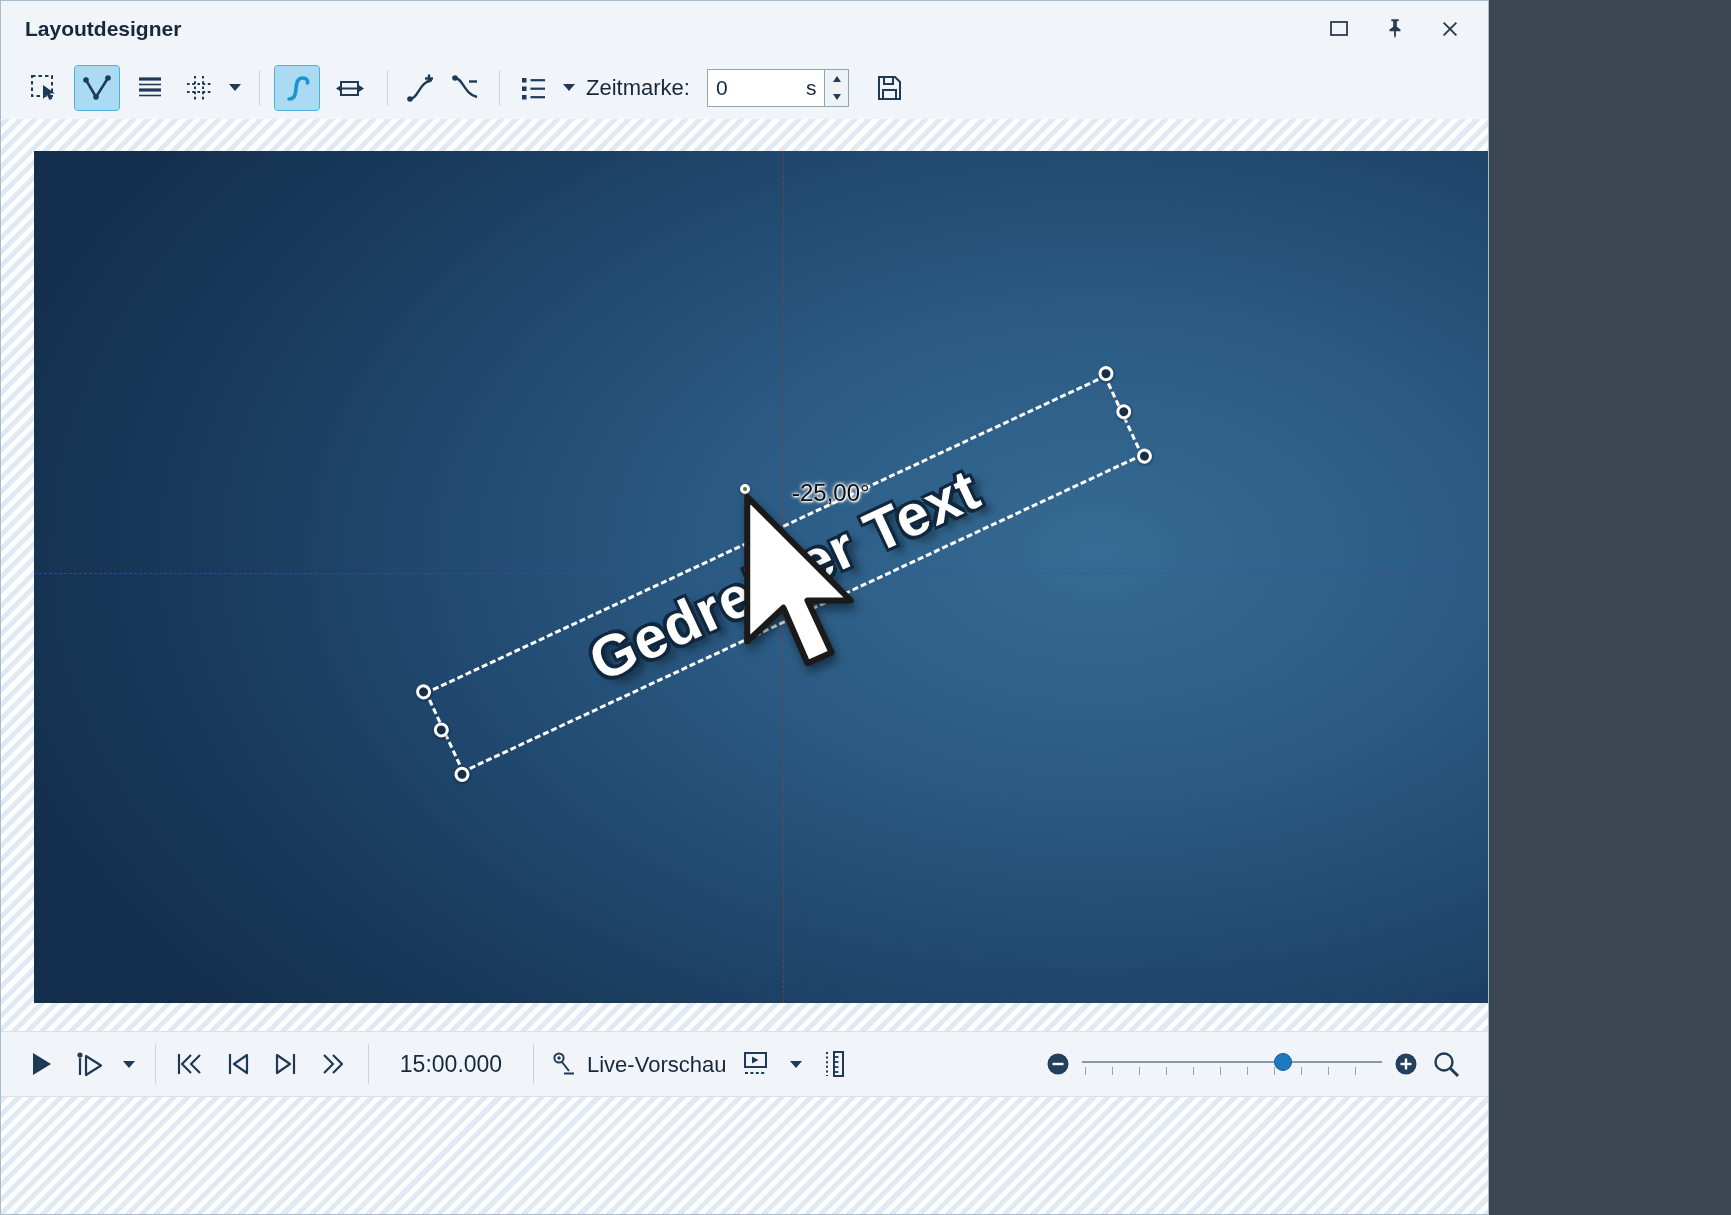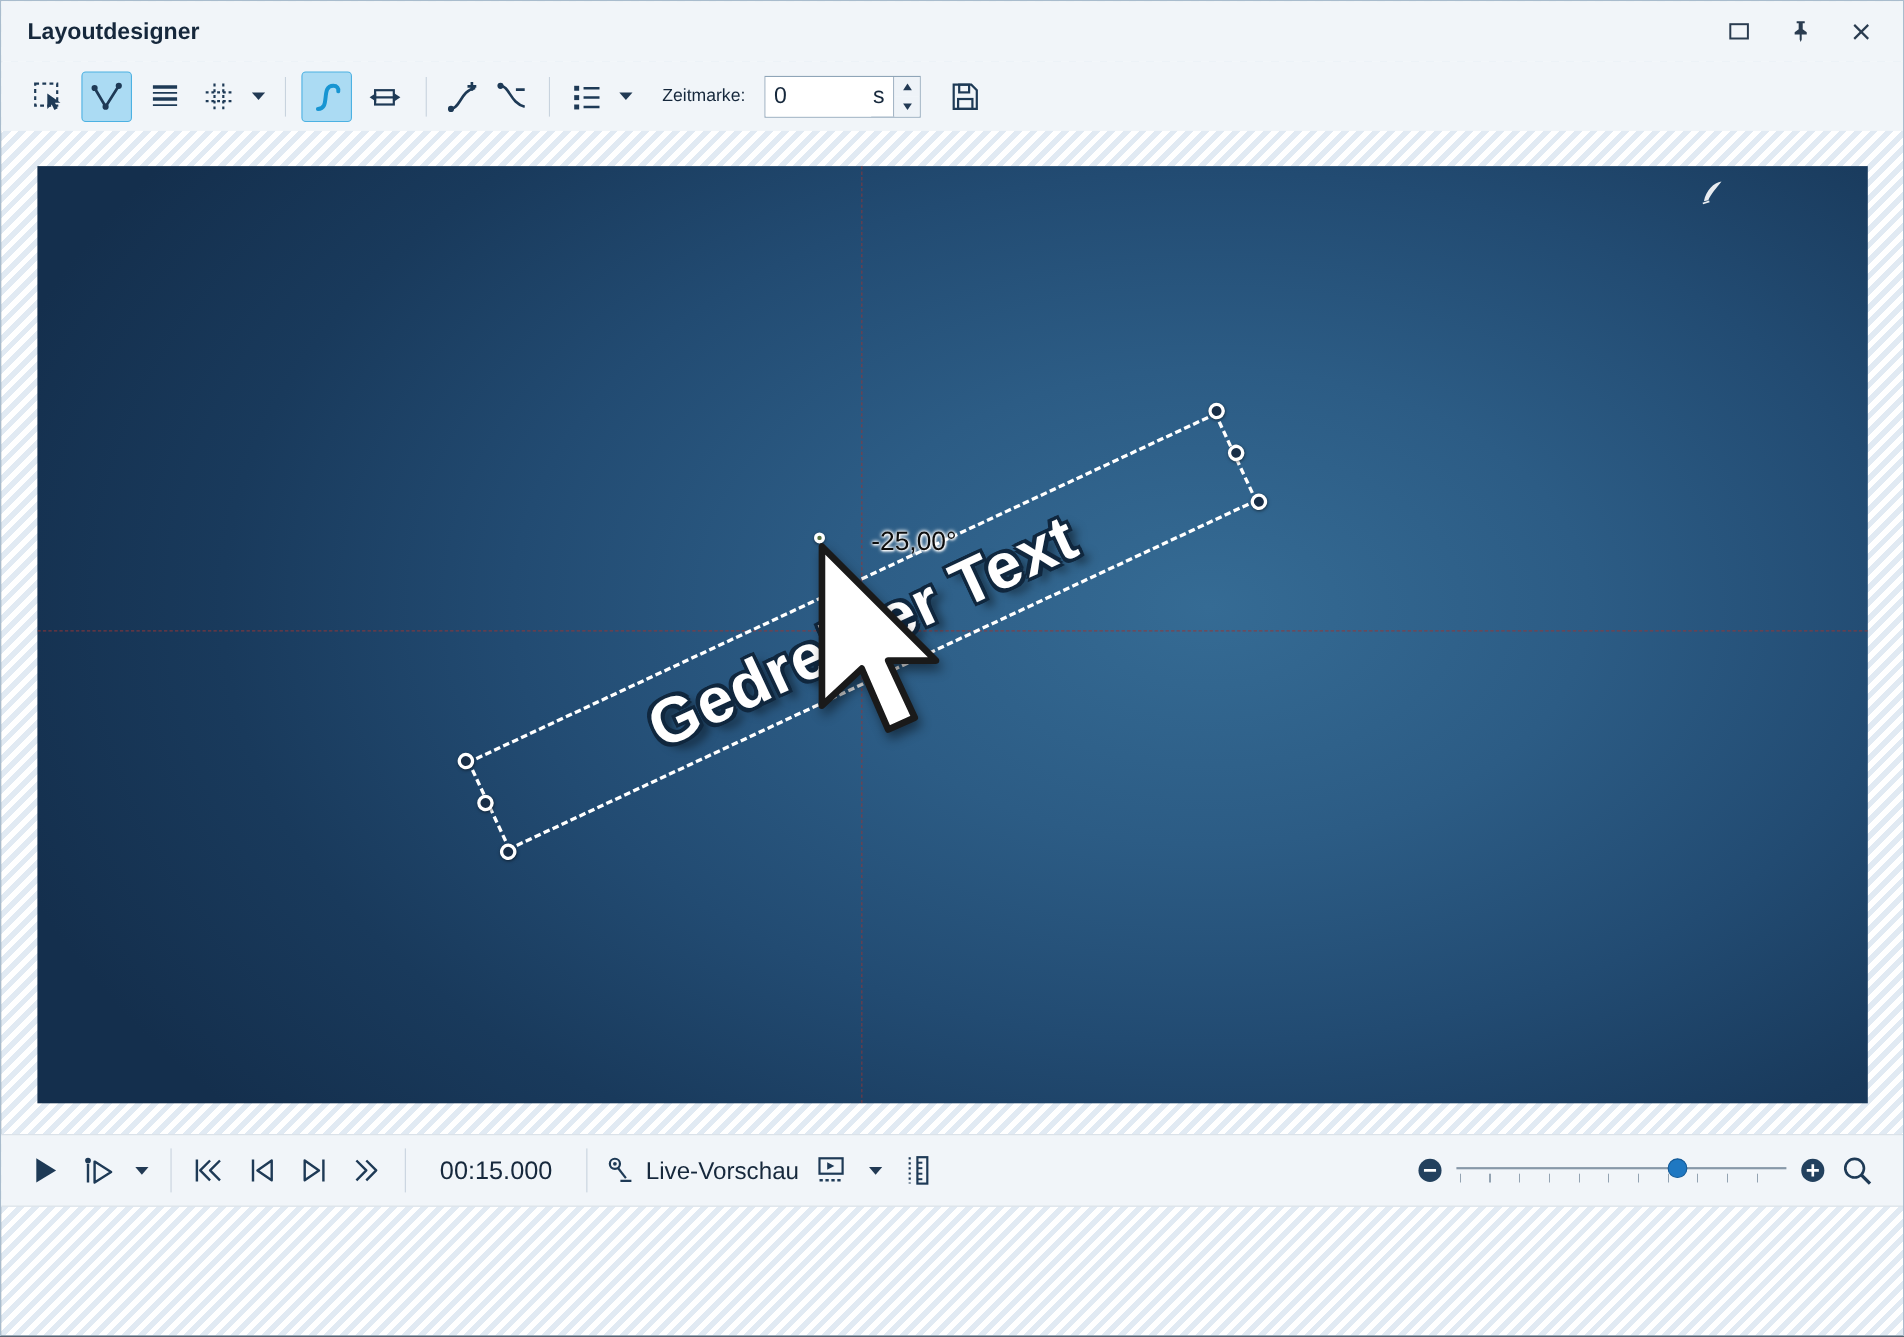--- a/index.html
+++ b/index.html
@@ -1,39 +1,39 @@
 <!DOCTYPE html>
 <html><head>
 <meta charset="utf-8">
 <style>
   html,body{margin:0;padding:0;background:#3c4650;}
   *{box-sizing:border-box;}
   .window{
-    position:relative;width:1731px;height:1215px;overflow:hidden;
+    position:relative;width:1489px;height:1215px;overflow:hidden;
     font-family:"Liberation Sans",sans-serif;color:#16283c;
     background:repeating-linear-gradient(135deg,#ffffff 0 5px,#e1eaf3 5px 10px);
     border:1px solid #a9bccd;
   }
   
   .titlebar{position:absolute;top:0;left:0;right:0;height:55px;background:#f1f5f9;
     display:flex;align-items:center;padding:0 26px 0 24px;}
   .title{font-size:21px;font-weight:bold;}
   .win-controls{margin-left:auto;display:flex;align-items:center;gap:30px;}
   .winbtn{background:none;border:none;padding:2px;cursor:default;display:flex;align-items:center;}
   
   .toolbar{position:absolute;top:55px;left:0;right:0;height:63px;background:#f1f5f9;
     display:flex;align-items:center;padding:0 10px 0 20px;gap:7px;}
   .tool{width:46px;height:46px;display:flex;align-items:center;justify-content:center;
     background:transparent;border:1px solid transparent;border-radius:4px;padding:0;}
   .tool.active{background:#abdbf3;border:1px solid #4cb1e2;}
   .tool.narrow{width:38px;}
   .caretbtn{width:20px;height:46px;display:flex;align-items:center;justify-content:center;background:none;border:none;padding:0;}
   .caret{width:0;height:0;border-left:6px solid transparent;border-right:6px solid transparent;border-top:7px solid #223a54;}
   .sep{width:1px;height:36px;background:#c8d3de;margin:0 7px;}
-  .tb-label{font-size:16px;margin-left:16px;margin-right:10px;text-align:right;}
+  .tb-label{font-size:22px;margin-left:0;margin-right:10px;text-align:right;}
   .time-input{display:flex;align-items:stretch;height:38px;background:#fff;border:1px solid #8fa5b8;}
   .time-input input{width:96px;border:none;outline:none;font-family:"Liberation Sans",sans-serif;
     font-size:21px;color:#16283c;padding:0 8px;}
   .time-input .unit{font-size:21px;display:flex;align-items:center;padding:0 8px 0 2px;}
   .spinner{display:flex;flex-direction:column;border-left:1px solid #8fa5b8;width:24px;}
   .spinner button{flex:1;border:none;background:#eef3f8;padding:0;display:flex;align-items:center;justify-content:center;}
   .tri-up{width:0;height:0;border-left:4.5px solid transparent;border-right:4.5px solid transparent;border-bottom:6px solid #223a54;}
   .tri-down{width:0;height:0;border-left:4.5px solid transparent;border-right:4.5px solid transparent;border-top:6px solid #223a54;}
   .savebtn{margin-left:14px;}
   
@@ -323,21 +323,21 @@
       <span>
         <svg width="32" height="32" viewBox="0 0 32 32">
             <g stroke="#1e3a56" stroke-width="2.2" fill="none" stroke-linejoin="round">
               <polyline points="6,7 15,16 6,25"></polyline>
               <polyline points="15,7 24,16 15,25"></polyline>
             </g>
           </svg>
       </span>
     </button>
     <div class="tsep"></div>
-    <span class="time-display">00:15.000</span>
+    <span class="time-display">15:00.000</span>
     <div class="tsep"></div>
     <button class="live-group">
       <span>
         <svg width="28" height="28" viewBox="0 0 28 28">
             <circle cx="9" cy="8" r="4.6" fill="none" stroke="#1e3a56" stroke-width="2"></circle>
             <circle cx="9" cy="8" r="1.7" fill="#1e3a56"></circle>
             <line x1="12" y1="12" x2="19" y2="21" stroke="#1e3a56" stroke-width="2"></line>
             <line x1="14" y1="23.5" x2="24" y2="23.5" stroke="#1e3a56" stroke-width="2"></line>
           </svg>
       </span>

